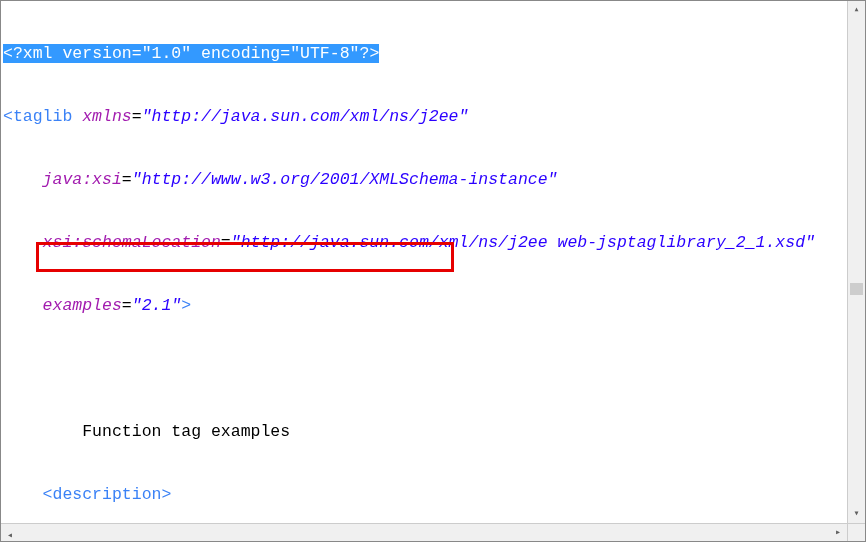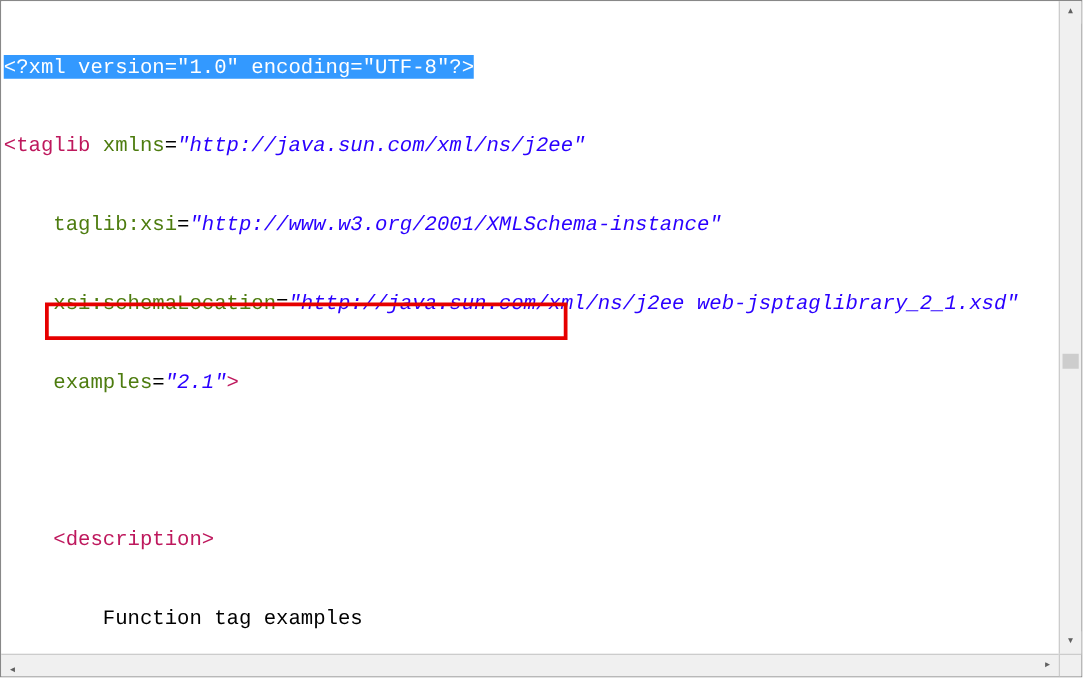--- a/index.html
+++ b/index.html
@@ -2,49 +2,49 @@
 <html><head>
 <meta charset="utf-8">
 <style>
   * { margin: 0; padding: 0; box-sizing: border-box; }
   html, body { width: 866px; height: 542px; overflow: hidden; font-family: Consolas, "Courier New", monospace; font-size: 16.5px; background: #fff; }
   .outer { width: 866px; height: 542px; border: 1px solid #888; position: relative; background: #fff; }
   .editor-viewport { position: absolute; left: 0; top: 0; right: 18px; bottom: 18px; overflow: hidden; background: #fff; }
   .code { padding: 0; line-height: 21px; white-space: pre; }
   .line { height: 21px; padding-left: 2px; }
   .sel { background: #3399ff; color: #fff; }
-  .t-attr { color: #4d7c0f; }
+  .t-attr { color: #a21caf; font-style: italic; }
   .t-str { color: #2a00ff; font-style: italic; }
-  .t-kw { color: #be185d; font-family: Liberation Mono, monospace; }
+  .t-kw { color: #3b82f6; font-family: Liberation Mono, monospace; }
   .t-text { color: #000; }
   .highlight-box { position: absolute; border: 3px solid #e60000; pointer-events: none; }
   .vscroll { position: absolute; right: 0; top: 0; width: 18px; bottom: 18px; background: #f0f0f0; border-left: 1px solid #ccc; }
   .vscroll .up, .vscroll .down { width: 100%; height: 18px; background: #f0f0f0; color: #606060; font-size: 10px; text-align: center; line-height: 18px; user-select: none; }
   .vscroll .track { position: absolute; top: 18px; bottom: 18px; left: 0; right: 0; }
   .vscroll .thumb { position: absolute; left: 2px; right: 2px; background: #cdcdcd; height: 12px; top: 264px; }
   .vscroll .down { position: absolute; bottom: 0; left: 0; }
   .hscroll { position: absolute; left: 0; bottom: 0; right: 18px; height: 18px; background: #f0f0f0; border-top: 1px solid #ccc; }
   .hscroll .left, .hscroll .right { width: 18px; height: 100%; color: #606060; font-size: 10px; text-align: center; line-height: 18px; display: inline-block; user-select: none; }
   .hscroll .right { position: absolute; right: 0; top: 0; }
   .corner { position: absolute; right: 0; bottom: 0; width: 18px; height: 18px; background: #f0f0f0; border-left: 1px solid #ccc; border-top: 1px solid #ccc; }
 </style>
 </head>
 <body>
 
 <div class="outer">
   <div class="editor-viewport">
     <div class="code">
       <div class="line"><span class="sel"><span>&lt;?</span><span>xml</span><span> version="1.0" encoding="UTF-8"</span><span>?&gt;</span></span></div>
       <div class="line"><span class="t-kw">&lt;taglib</span><span class="t-text"> </span><span class="t-attr">xmlns</span><span class="t-text">=</span><span class="t-str">"http://java.sun.com/xml/ns/j2ee"</span></div>
-      <div class="line"><span class="t-text">    </span><span class="t-attr">taglib:xsi</span><span class="t-text">=</span><span class="t-str">"http://www.w3.org/2001/XMLSchema-instance"</span></div>
+      <div class="line"><span class="t-text">    </span><span class="t-attr">java:xsi</span><span class="t-text">=</span><span class="t-str">"http://www.w3.org/2001/XMLSchema-instance"</span></div>
       <div class="line"><span class="t-text">    </span><span class="t-attr">xsi:schemaLocation</span><span class="t-text">=</span><span class="t-str">"http://java.sun.com/xml/ns/j2ee web-jsptaglibrary_2_1.xsd"</span></div>
       <div class="line"><span class="t-text">    </span><span class="t-attr">examples</span><span class="t-text">=</span><span class="t-str">"2.1"</span><span class="t-kw">&gt;</span></div>
       <div class="line"> </div>
+      <div class="line"><span class="t-text">        </span><span class="t-text">Function tag examples</span></div>
       <div class="line"><span class="t-text">    </span><span class="t-kw">&lt;description&gt;</span></div>
-      <div class="line"><span class="t-text">        </span><span class="t-text">Function tag examples</span></div>
       
       
       
       
       
       
       
       
       
       

